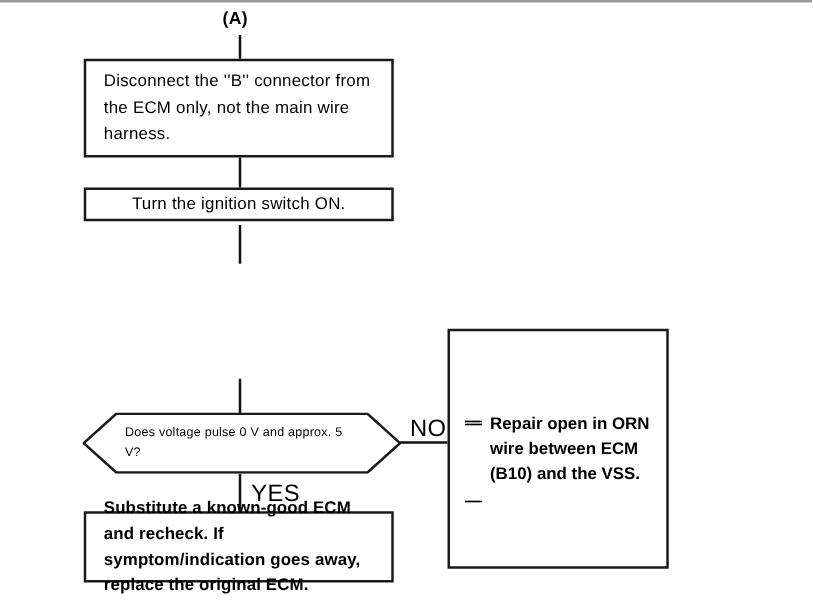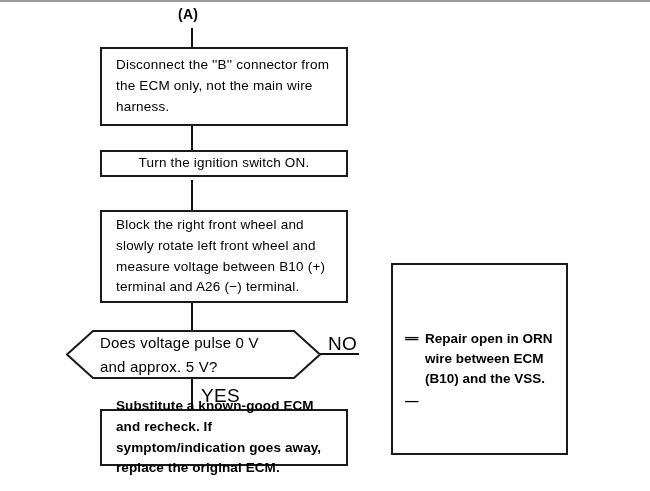--- a/index.html
+++ b/index.html
@@ -41,21 +41,20 @@
   }
 
   
   .box {
     position: absolute;
     border: 2px solid #1a1a1a;
     background: #ffffff;
     box-sizing: border-box;
     display: flex;
     align-items: center;
-    margin-left: 33px;
   }
   .box-text {
     padding: 0 14px;
     font-size: 13.5px;
     line-height: 1.55;
     color: #000000;
     letter-spacing: 0.2px;
     width: 100%;
   }
   .box-text.bold {
@@ -79,21 +78,21 @@
     display: block;
   }
   .hex-text {
     position: absolute;
     left: 34px;
     right: 34px;
     top: 0;
     bottom: 0;
     display: flex;
     align-items: center;
-    font-size: 15px;
+    font-size: 10px;
     line-height: 1.55;
     color: #000000;
     letter-spacing: 0.2px;
   }
 
   
   .label {
     position: absolute;
     font-size: 19px;
     color: #000000;
@@ -143,23 +142,20 @@
   </div>
 
   <div class="vline" style="left:191px; top:126px; height:25px;"></div>
 
   <div class="box" style="left:67px; top:150px; width:248px; height:27px;">
     <div class="box-text center">Turn the ignition switch ON.</div>
   </div>
 
   <div class="vline" style="left:191px; top:180px; height:31px;"></div>
 
-  <div class="box" style="left:67px; top:210px; width:248px; height:93px;">
-    <div class="box-text">Block the right front wheel and slowly rotate left front wheel and measure voltage between B10 (+) terminal and A26 (−) terminal.</div>
-  </div>
 
   <div class="vline" style="left:191px; top:303px; height:28px;"></div>
 
   <div class="hex" style="left:66px; top:330px; width:255px; height:49px;">
     <svg width="255" height="49" viewBox="0 0 255 49">
       <polygon points="27,1 228,1 254,24.5 228,48 27,48 1,24.5" fill="#ffffff" stroke="#1a1a1a" stroke-width="2"></polygon>
     </svg>
     <div class="hex-text">Does voltage pulse 0 V and approx. 5 V?</div>
   </div>
 

